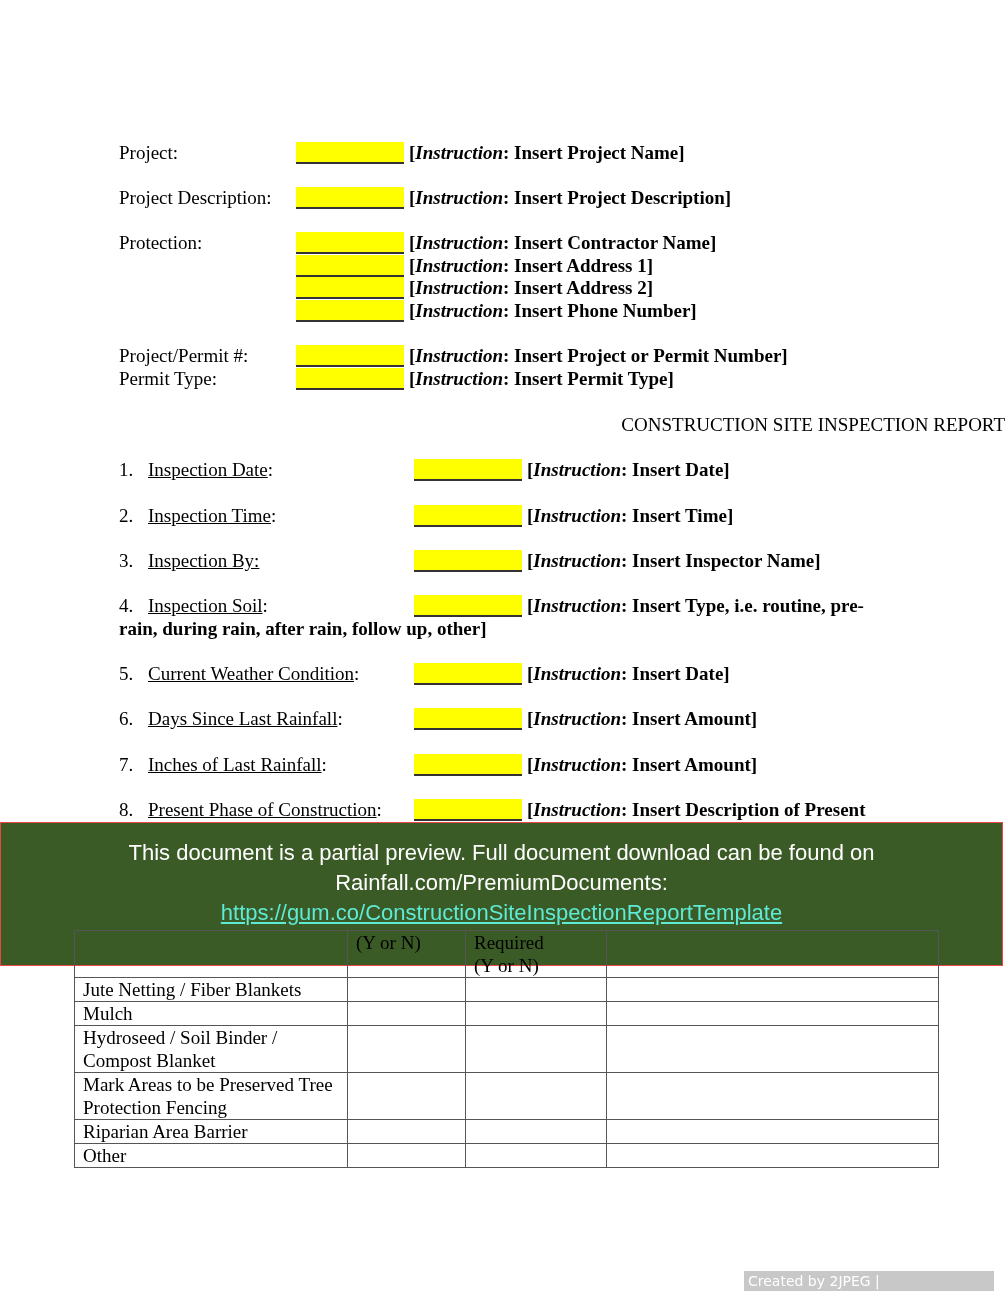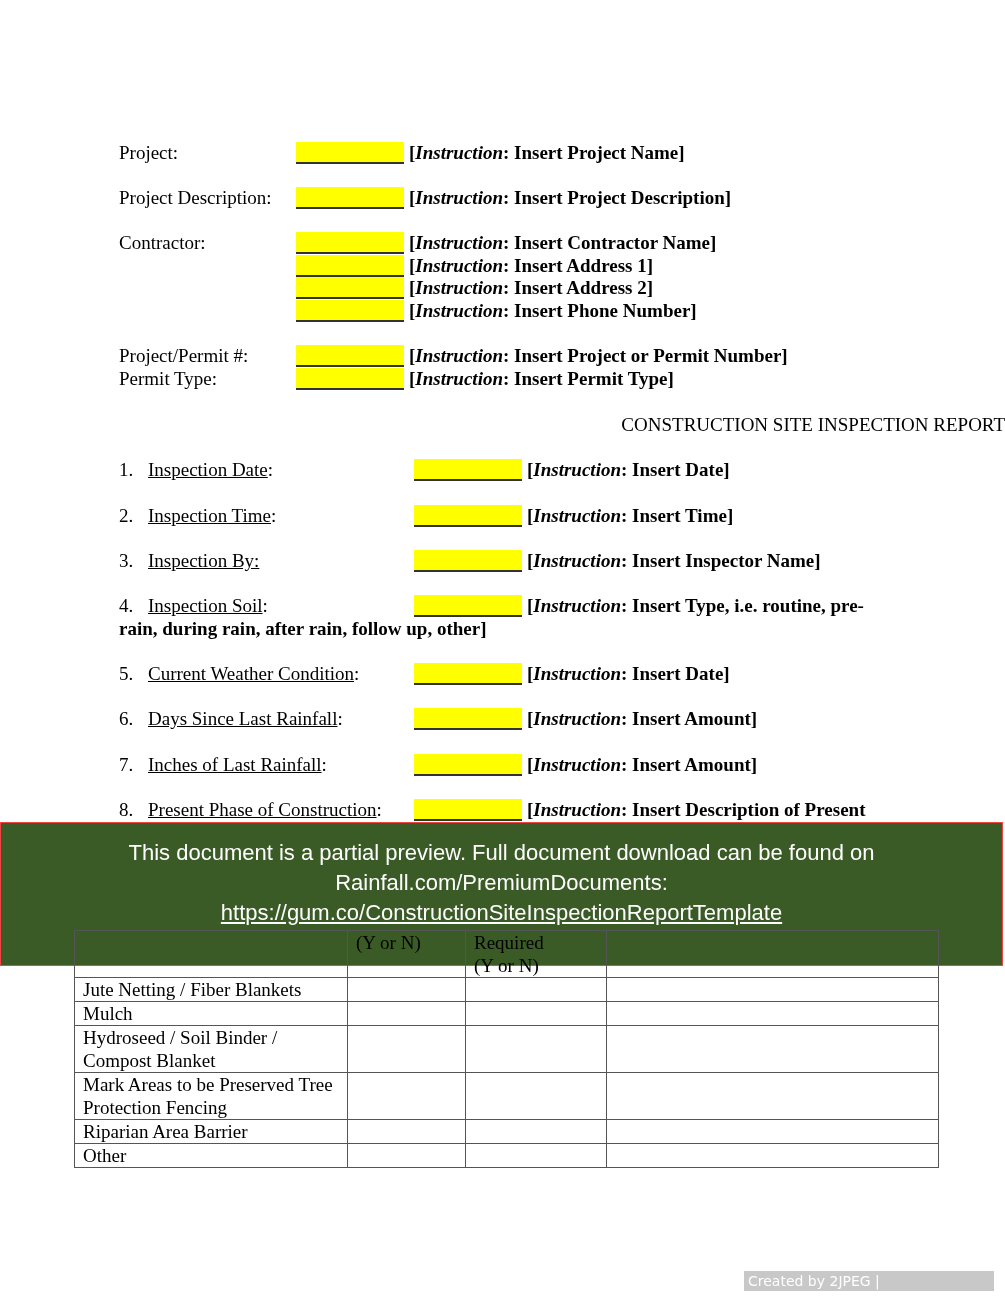--- a/index.html
+++ b/index.html
@@ -19,21 +19,21 @@
   .instr { font-weight: bold; }
   .instr i { font-style: italic; }
   .u { text-decoration: underline; }
   .banner {
     position: absolute; left: 0; top: 822px; width: 1003px; height: 144px;
     background: #3a5a26; border: 1px solid #ef4444;
     color: #fff; text-align: center;
     font-family: "Liberation Sans", sans-serif; font-size: 22px; line-height: 30px;
     padding-top: 15px; box-sizing: border-box;
   }
-  .banner a { color: #ffffff; text-decoration: underline; }
+  .banner a { color: #5eead4; text-decoration: underline; }
   table.bmp {
     position: absolute; left: 74px; top: 930px; width: 865px;
     border-collapse: collapse; font-size: 19px;
   }
   table.bmp td {
     border: 1px solid #555; padding: 0 8px; vertical-align: top; line-height: 23px;
   }
   .footer {
     position: absolute; left: 744px; top: 1271px; width: 250px; height: 20px;
     background: #c8c8c8; color: #fff;
@@ -44,21 +44,21 @@
 </head>
 <body>
 
 <div id="hdr">
     <div class="abs b" style="left: 119px; top: 142px;">Project:</div>
     <div class="blank" style="left: 296px; top: 142px;"></div>
     <div class="abs" style="left: 409px; top: 142px;"><span class="instr">[<i>Instruction</i>: Insert Project Name]</span></div>
     <div class="abs b" style="left: 119px; top: 187px;">Project Description:</div>
     <div class="blank" style="left: 296px; top: 187px;"></div>
     <div class="abs" style="left: 409px; top: 187px;"><span class="instr">[<i>Instruction</i>: Insert Project Description]</span></div>
-    <div class="abs b" style="left: 119px; top: 232px;">Contractor:</div>
+    <div class="abs b" style="left: 119px; top: 232px;">Protection:</div>
     <div class="blank" style="left: 296px; top: 232px;"></div>
     <div class="abs" style="left: 409px; top: 232px;"><span class="instr">[<i>Instruction</i>: Insert Contractor Name]</span></div>
     <div class="blank" style="left: 296px; top: 255px;"></div>
     <div class="abs" style="left: 409px; top: 255px;"><span class="instr">[<i>Instruction</i>: Insert Address 1]</span></div>
     <div class="blank" style="left: 296px; top: 277px;"></div>
     <div class="abs" style="left: 409px; top: 277px;"><span class="instr">[<i>Instruction</i>: Insert Address 2]</span></div>
     <div class="blank" style="left: 296px; top: 300px;"></div>
     <div class="abs" style="left: 409px; top: 300px;"><span class="instr">[<i>Instruction</i>: Insert Phone Number]</span></div>
     <div class="abs b" style="left: 119px; top: 345px;">Project/Permit #:</div>
     <div class="blank" style="left: 296px; top: 345px;"></div>

